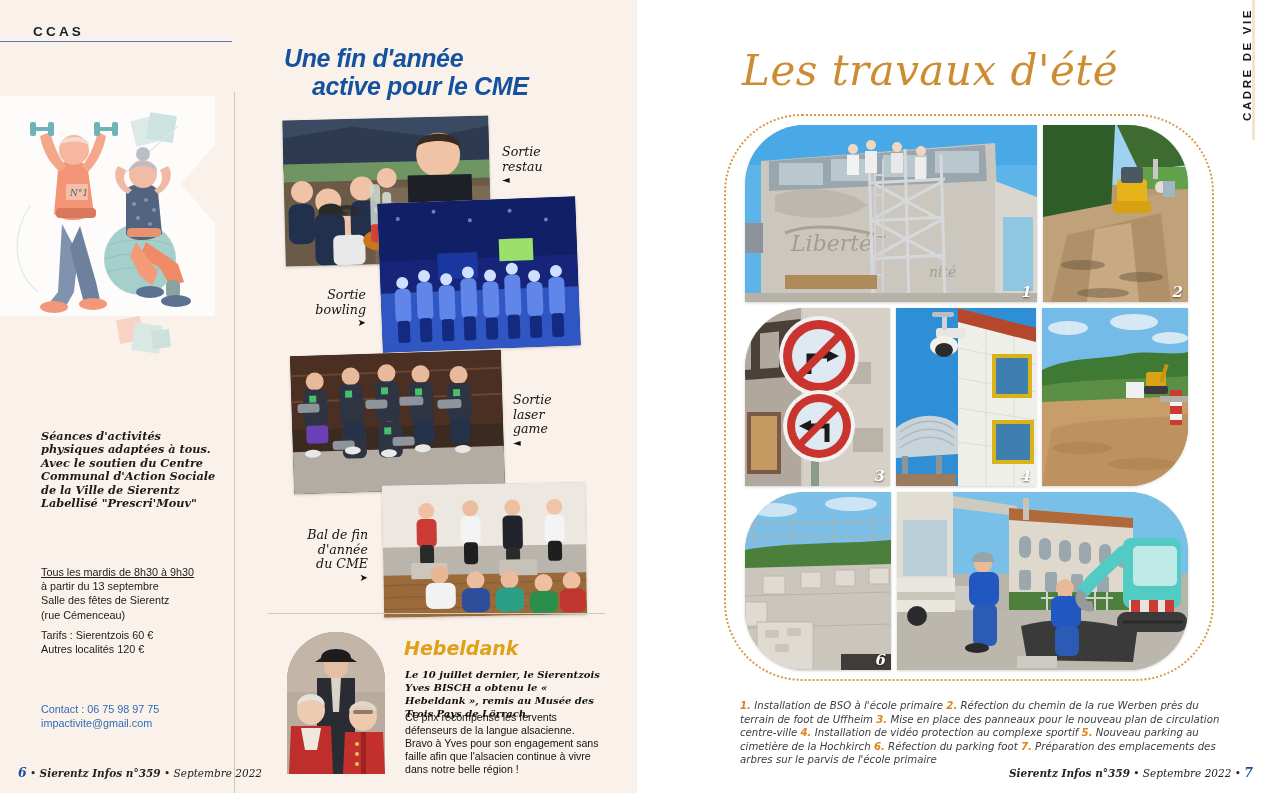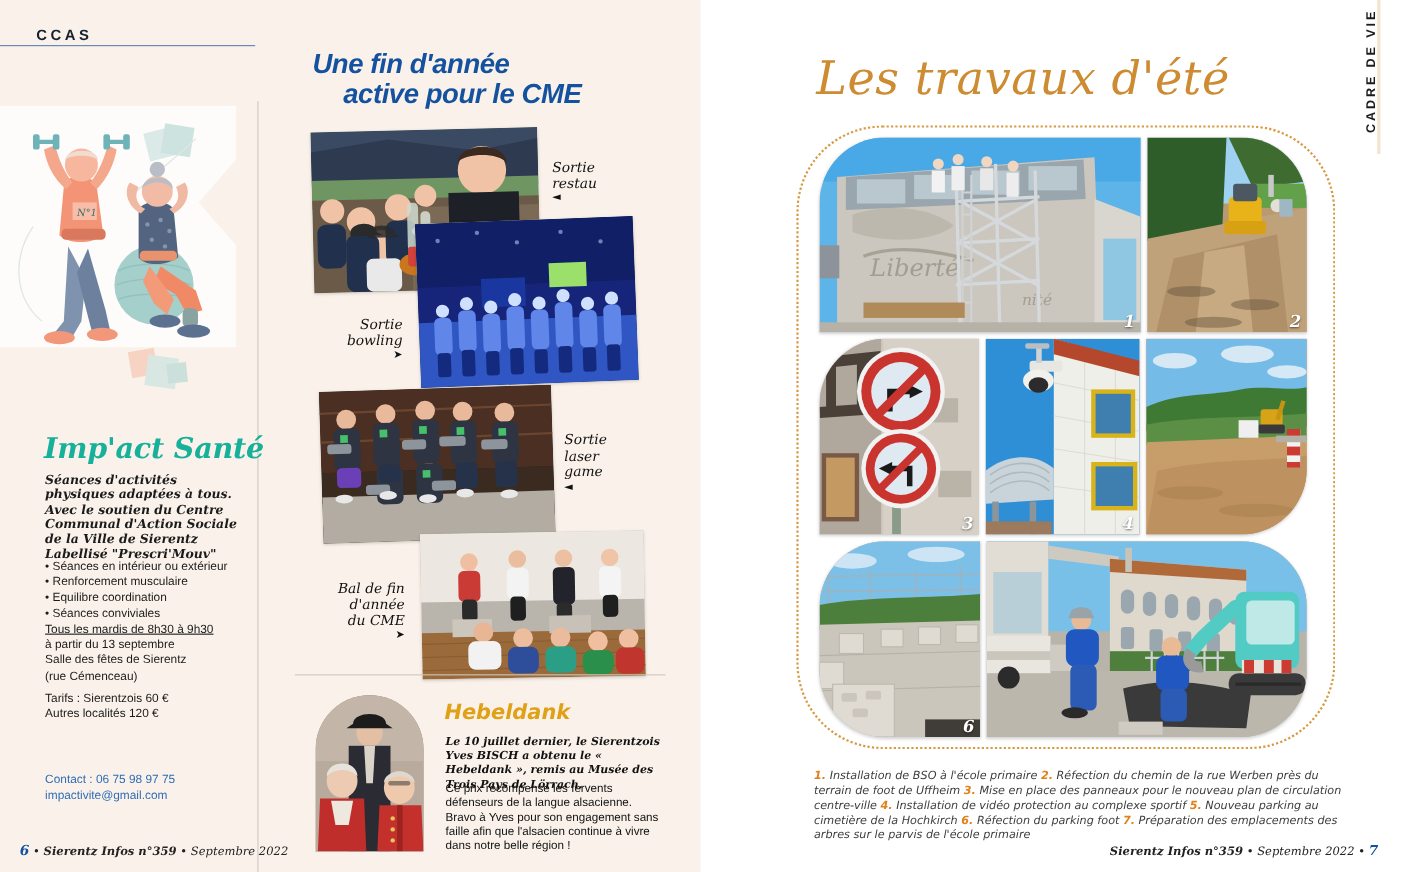--- a/index.html
+++ b/index.html
@@ -253,28 +253,21 @@
           <path d="M128 98 C116 92 112 78 118 70 L126 74 C122 82 124 90 132 94 Z" fill="#f0b9a4"></path>
           <path d="M158 98 C170 92 174 78 168 70 L160 74 C164 82 162 90 154 94 Z" fill="#f0b9a4"></path>
 
           <circle cx="143" cy="78" r="14" fill="#f2bba6"></circle>
           <path d="M129 76 C130 62 158 62 157 76 C152 68 134 68 129 76Z" fill="#b9bec6"></path>
           <circle cx="143" cy="58" r="7" fill="#b9bec6"></circle>
         </g>
       </svg>
     </div>
 
-    <div class="ccas-title">Imp'act Santé</div>
     <div class="ccas-lead">Séances d'activités physiques adaptées à tous.<br>Avec le soutien du Centre Communal d'Action Sociale de la Ville de Sierentz<br>Labellisé "Prescri'Mouv"</div>
-    <div class="ccas-bullets">
-        <div>• Séances en intérieur ou extérieur</div>
-        <div>• Renforcement musculaire</div>
-        <div>• Equilibre coordination</div>
-        <div>• Séances conviviales</div>
-      </div>
     <div class="ccas-hours">
       <span class="u">Tous les mardis de 8h30 à 9h30</span>
       <span><br>à partir du 13 septembre<br>Salle des fêtes de Sierentz<br>(rue Cémenceau)</span>
     </div>
     <div class="ccas-tarifs">Tarifs : Sierentzois 60 €<br>Autres localités 120 €</div>
     <div class="ccas-contact">
       <div>Contact :  06 75 98 97 75</div>
       <div>impactivite@gmail.com</div>
     </div>
 

